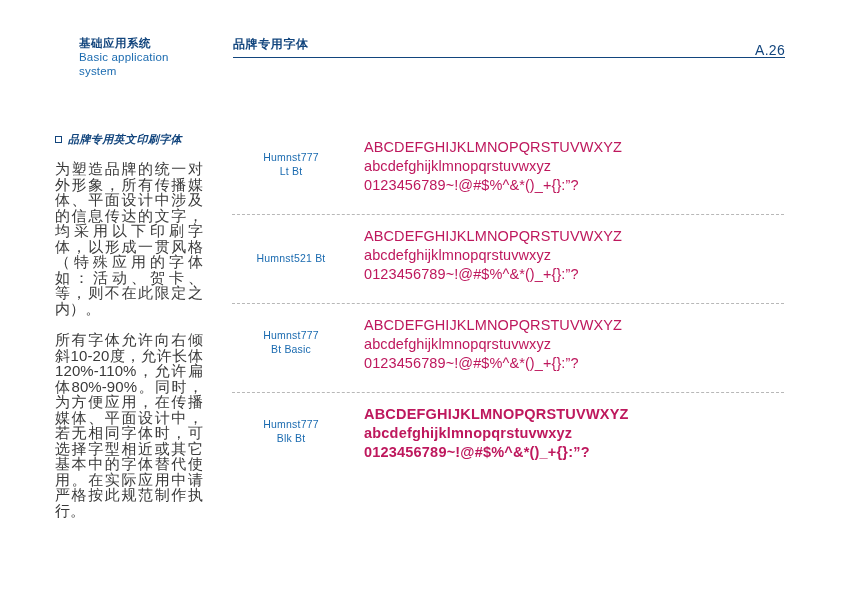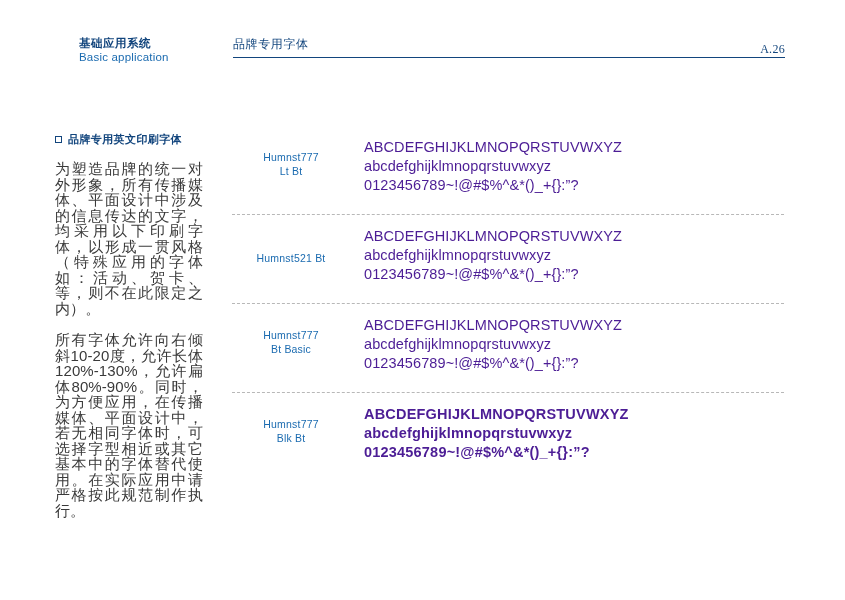--- a/index.html
+++ b/index.html
@@ -52,31 +52,30 @@
     font-size: 11.5px;
     color: #1b6bb0;
     letter-spacing: .2px;
   }
   .hdr-center {
     position: absolute;
     left: 178px;
     top: 0px;
     color: #12457d;
     font-size: 12px;
-    font-weight: normal;
+    font-weight: bold;
     letter-spacing: .6px;
   }
   .hdr-right {
     position: absolute;
     right: 0;
     top: 6px;
     color: #12457d;
-    font-size: 12px;
+    font-size: 14px;
     letter-spacing: .3px;
-    font-family: Liberation Serif, serif;
   }
   .hdr-rule {
     position: absolute;
     left: 178px;
     top: 21px;
     width: 552px;
     height: 1px;
     background: #12457d;
   }
 
@@ -89,20 +88,21 @@
   }
   .left-title {
     color: #12457d;
     font-size: 11px;
     font-weight: bold;
     letter-spacing: .4px;
     display: flex;
     align-items: center;
     gap: 6px;
     margin-bottom: 14px;
+    font-style: italic;
   }
   .sq {
     display: inline-block;
     width: 7px;
     height: 7px;
     border: 1px solid #12457d;
     box-sizing: border-box;
     flex: 0 0 auto;
   }
   .left-para {
@@ -136,21 +136,21 @@
     width: 118px;
     color: #1b6bb0;
     font-size: 10.5px;
     line-height: 14px;
     letter-spacing: .2px;
     text-align: center;
   }
   .spec-name .l2 { display: block; }
   .spec-sample {
     margin-left: 132px;
-    color: #4c1d95;
+    color: #be185d;
     font-size: 14.5px;
     line-height: 19px;
     letter-spacing: .1px;
     white-space: nowrap;
   }
   .spec-sample div { white-space: nowrap; }
 
   .w-light  { font-weight: 400; }
   .w-reg    { font-weight: 400; }
   .w-bold   { font-weight: 400; }
@@ -163,33 +163,34 @@
 </style>
 </head>
 <body>
 
 <div class="page">
 
   <div class="header">
     <div class="hdr-left">
       <div class="cn">基础应用系统</div>
       <div class="en">Basic application</div>
+      <div class="en">system</div>
     </div>
     <div class="hdr-center">品牌专用字体</div>
     <div class="hdr-rule"></div>
     <div class="hdr-right">A.26</div>
   </div>
 
   <div class="left-col">
     <div class="left-title">
       <span class="sq"></span>
       <span>品牌专用英文印刷字体</span>
     </div>
     <div class="left-para">为塑造品牌的统一对外形象，所有传播媒体、平面设计中涉及的信息传达的文字，均采用以下印刷字体，以形成一贯风格（特殊应用的字体如：活动、贺卡、等，则不在此限定之内）。</div>
-    <div class="left-para">所有字体允许向右倾斜10-20度，允许长体120%-130%，允许扁体80%-90%。同时，为方便应用，在传播媒体、平面设计中，若无相同字体时，可选择字型相近或其它基本中的字体替代使用。在实际应用中请严格按此规范制作执行。</div>
+    <div class="left-para">所有字体允许向右倾斜10-20度，允许长体120%-110%，允许扁体80%-90%。同时，为方便应用，在传播媒体、平面设计中，若无相同字体时，可选择字型相近或其它基本中的字体替代使用。在实际应用中请严格按此规范制作执行。</div>
   </div>
 
   <div class="specimens">
 
     <div class="spec-row r1">
       <div class="spec-name">
         <span>Humnst777</span>
         <span class="l2">Lt Bt</span>
       </div>
       <div class="spec-sample w-light">

